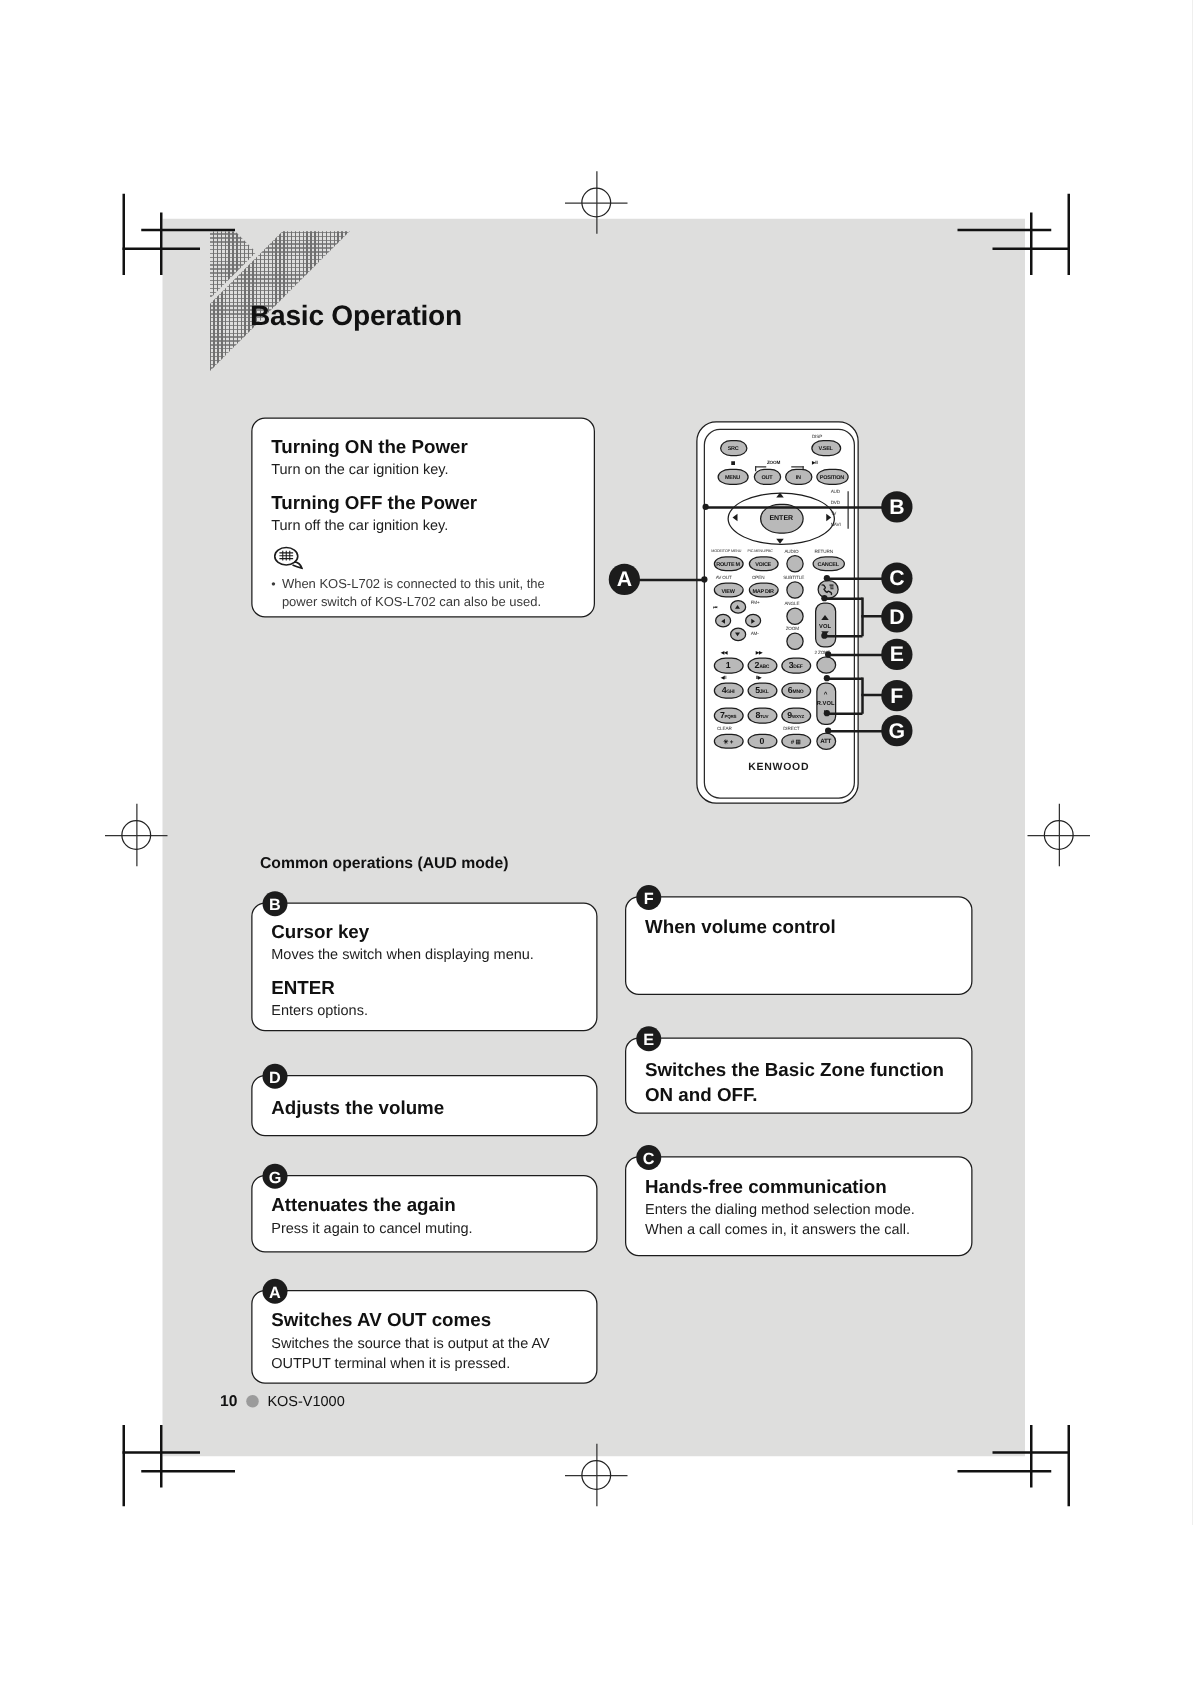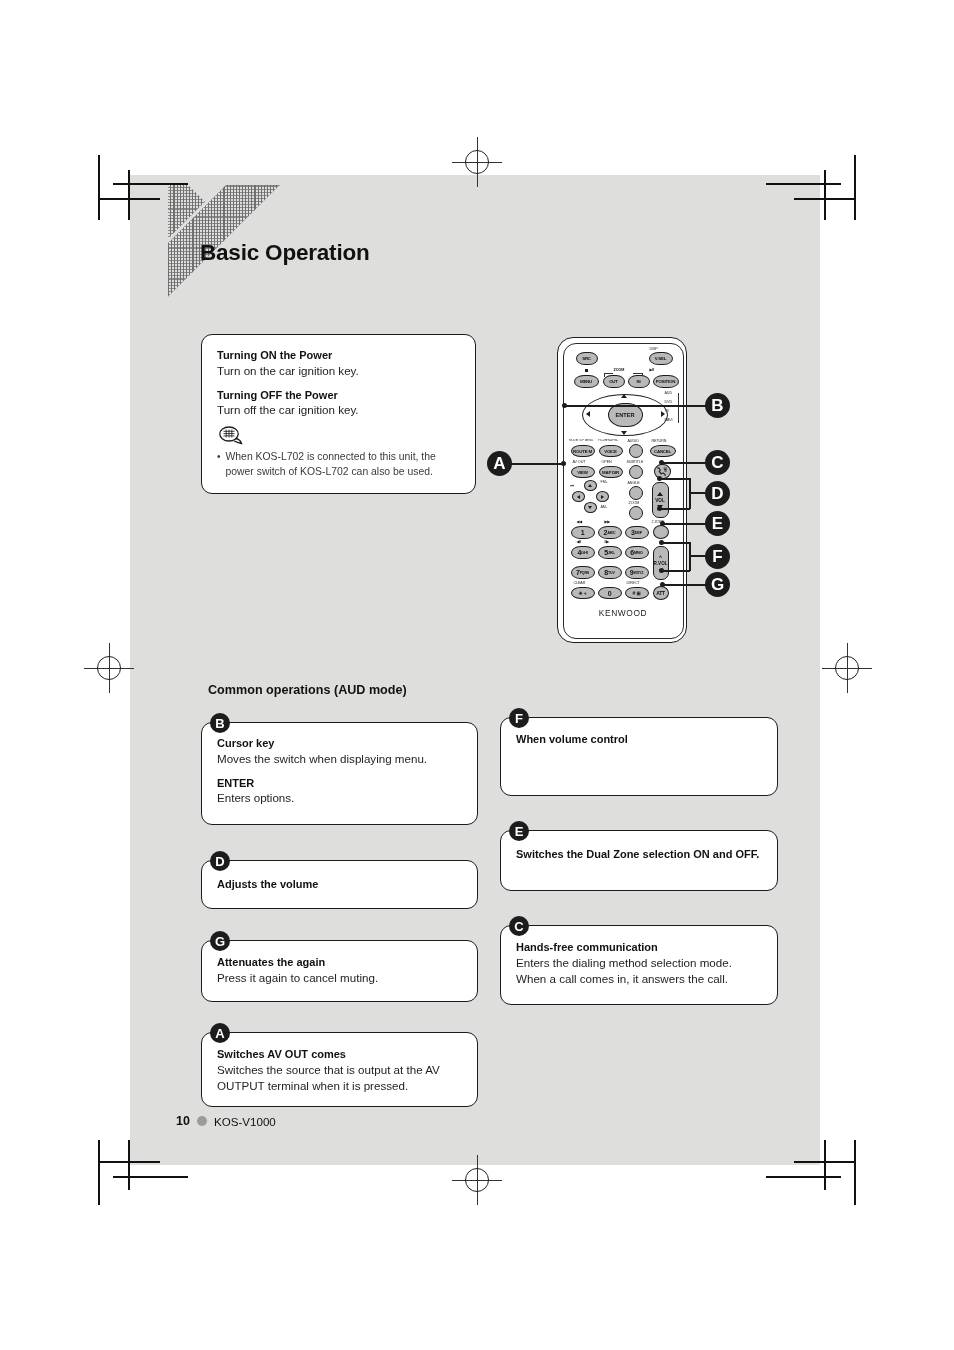--- a/index.html
+++ b/index.html
@@ -53,21 +53,21 @@
   }
 
   
   .box {
     position: absolute;
     background: #ffffff;
     border: 1.6px solid #1c1c1c;
     border-radius: 11px;
   }
   .box .b-title {
-    font-size: 11px; font-weight: bold; color: #111;
+    font-size: 15px; font-weight: bold; color: #111;
     line-height: 1.32;
   }
   .box .b-text {
     font-size: 11.6px; color: #1d1d1d; line-height: 1.42;
   }
   .box .pad { padding: 13px 16px 13px 15px; }
   .gap { height: 9px; }
 
   .badge {
     position: absolute;
@@ -165,21 +165,21 @@
   .vol-rocker {
     position: absolute;
     border: 1.2px solid #1c1c1c;
     border-radius: 7px;
     background: #b9b9b9;
     display: flex; flex-direction: column; align-items: center; justify-content: center;
     font-size: 4.6px; font-weight: bold; color: #111;
   }
   .kenwood {
     position: absolute; left: 0; width: 100%;
-    text-align: center; font-size: 8.4px; font-weight: normal;
+    text-align: center; font-size: 8.4px; font-weight: bold;
     color: #1c1c1c; letter-spacing: 0.6px;
     font-family: "Liberation Sans", sans-serif;
   }
 
   .callout-badge {
     position: absolute;
     width: 25px; height: 25px; border-radius: 50%;
     background: #1c1c1c; color: #fff;
     font-size: 17px; font-weight: bold;
     display: flex; align-items: center; justify-content: center;
@@ -495,21 +495,21 @@
 <div class="box" style="left:500px;top:717px;width:278px;height:79px;">
   <div class="badge">F</div>
   <div class="pad" style="padding-top:14px;">
     <div class="b-title">When volume control</div>
   </div>
 </div>
 
 <div class="box" style="left:500px;top:830px;width:278px;height:61px;">
   <div class="badge">E</div>
   <div class="pad" style="padding-top:16px;">
-    <div class="b-title">Switches the Dual Zone selection ON and OFF.</div>
+    <div class="b-title">Switches the Basic Zone function ON and OFF.</div>
   </div>
 </div>
 
 <div class="box" style="left:500px;top:925px;width:278px;height:80px;">
   <div class="badge">C</div>
   <div class="pad" style="padding-top:14px;">
     <div class="b-title">Hands-free communication</div>
     <div class="b-text">Enters the dialing method selection mode.</div>
     <div class="b-text">When a call comes in, it answers the call.</div>
   </div>

